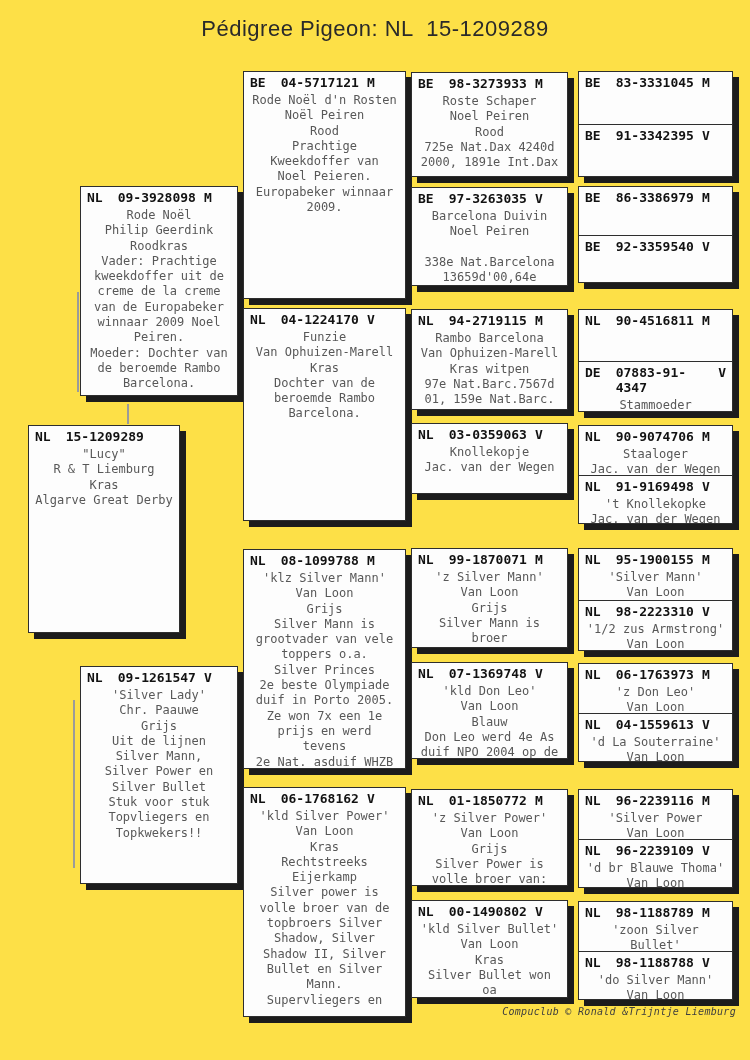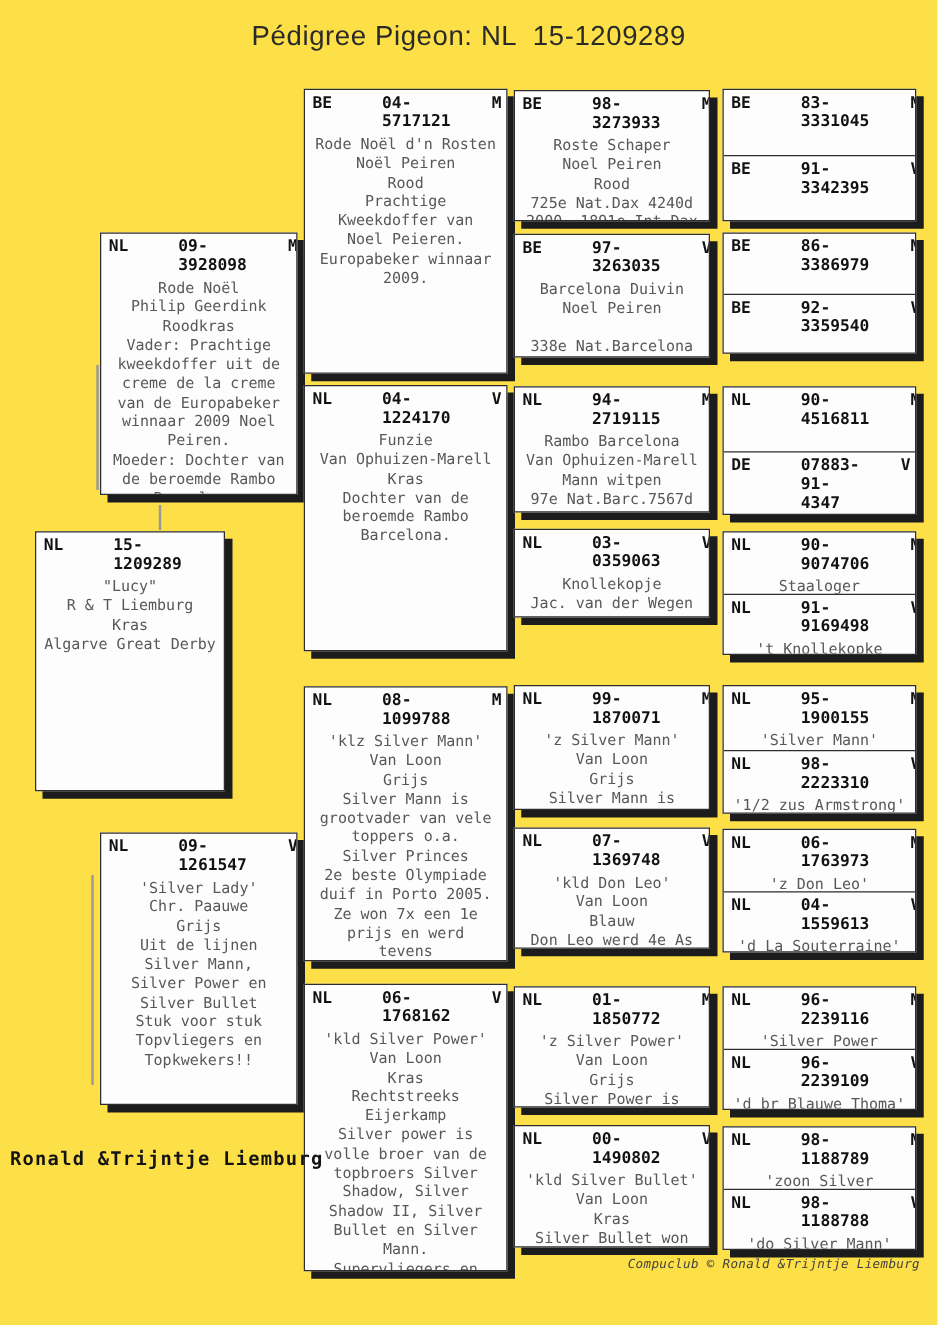--- a/index.html
+++ b/index.html
@@ -3,21 +3,21 @@
 <meta charset="utf-8">
 <style>
   html,body{margin:0;padding:0;background:#ffffff;}
   .page{position:relative;width:750px;height:1060px;background:#fde047;overflow:hidden;
         font-family:"DejaVu Sans Mono",monospace;}
   .title{position:absolute;top:16px;left:0;width:100%;text-align:center;
          font-family:"Liberation Sans",sans-serif;font-size:22px;color:#2a2a2a;
          white-space:pre;letter-spacing:.5px;}
   .box{position:absolute;background:#fdfdfd;border:1px solid #2e2e2e;
        box-shadow:6px 6px 0 #1c1c1c;box-sizing:border-box;overflow:hidden;}
-  .hdr{display:flex;padding:3px 6px 1px 6px;font-weight:bold;font-size:13px;color:#121212;gap:25px;}
+  .hdr{display:flex;padding:3px 6px 1px 6px;font-weight:bold;font-size:13px;color:#121212;}
   .cc{margin-right:15px;}
   .ringno{margin-right:8px;}
   .sex{}
   .body{padding:2px 6px 0 6px;font-size:12px;line-height:15.3px;color:#585858;
         white-space:pre-wrap;text-align:center;}
   .pair .rec{height:50%;box-sizing:border-box;overflow:hidden;}
   .rec2{border-top:1px solid #2e2e2e;}
   .tick::before{content:"";position:absolute;left:-6px;top:52%;height:44%;
                 border-left:2px solid #a8a8a8;}
   .owner{position:absolute;left:8px;top:918px;}
@@ -177,21 +177,21 @@
 13659d'00,64e</div>
   </div>
   <div class="box tick" style="left:411px;top:309px;width:157px;height:101px">
     <div class="hdr">
         <span class="cc">NL</span>
         <span class="ringno">94-2719115</span>
         <span class="sex">M</span>
       </div>
     <div class="body">Rambo Barcelona
 Van Ophuizen-Marell
-Mann witpen
+Kras witpen
 97e Nat.Barc.7567d
 01, 159e Nat.Barc.</div>
   </div>
   <div class="box tick" style="left:411px;top:423px;width:157px;height:71px">
     <div class="hdr">
         <span class="cc">NL</span>
         <span class="ringno">03-0359063</span>
         <span class="sex">V</span>
       </div>
     <div class="body">Knollekopje
@@ -399,18 +399,17 @@
       <div class="body">'do Silver Mann'
 Van Loon</div>
     </div>
   </div>
 
   <div class="artifact" style="left:127px;top:404px;width:2px;height:20px"></div>
   <div class="artifact" style="left:77px;top:292px;width:2px;height:100px"></div>
   <div class="artifact" style="left:73px;top:700px;width:2px;height:168px"></div>
 
   <div class="owner">
-    <div class="owner-name">Ronald &amp;Trijntje Liemburg</div>
   </div>
 
   <div class="credit">Compuclub © Ronald &amp;Trijntje Liemburg</div>
 
 </div>
 
 </body></html>

